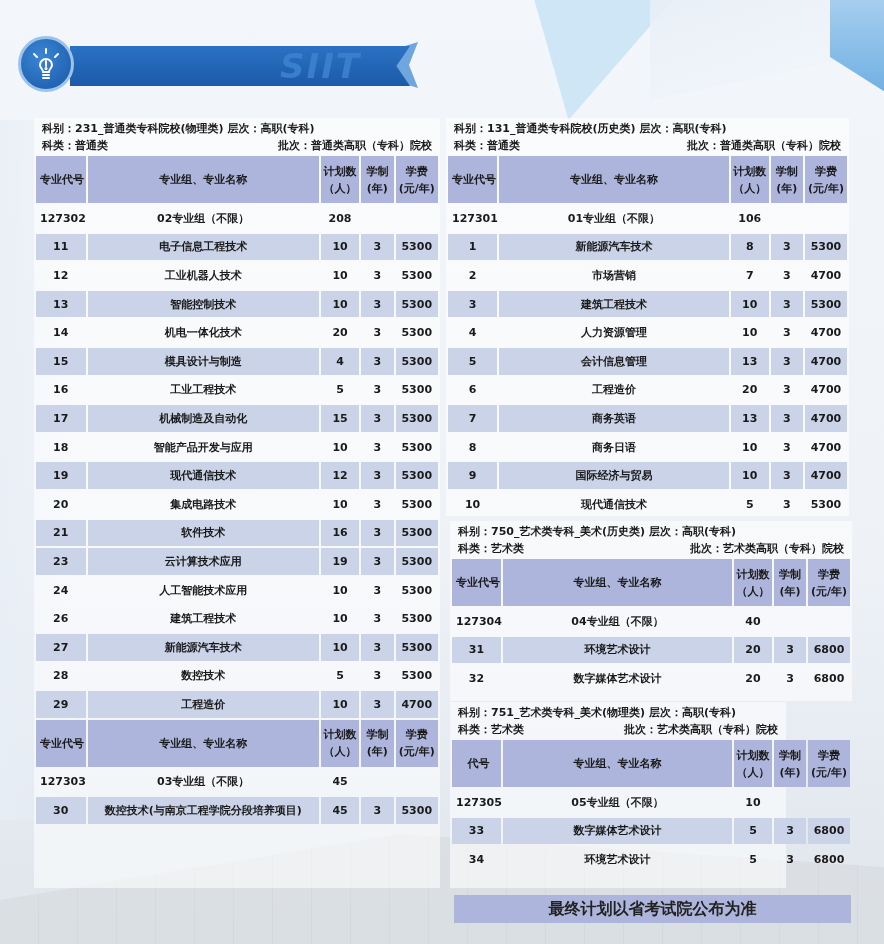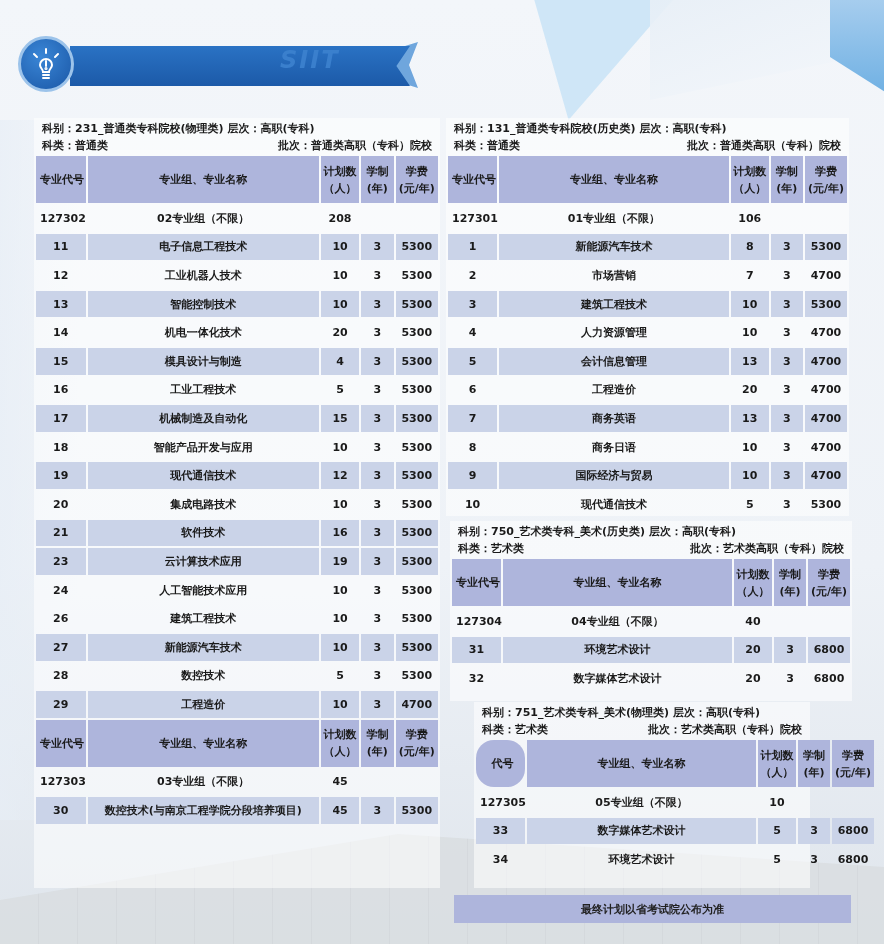--- a/index.html
+++ b/index.html
@@ -30,46 +30,46 @@
 
   
   .banner { position: absolute; left: 18px; top: 36px; width: 400px; height: 56px; }
   .banner-ribbon { position: absolute; left: 52px; top: 10px; width: 340px; height: 40px;
         background: linear-gradient(180deg, #2a72c4 0%, #1c5aa8 100%);
         clip-path: polygon(0 0, 100% 0, 96% 50%, 100% 100%, 0 100%); }
   .banner-tail { position: absolute; left: 370px; top: 6px; width: 30px; height: 46px;
         background: #6fa6dd; clip-path: polygon(0 20%, 100% 0, 70% 50%, 100% 100%, 0 80%); }
   .banner-title { position: absolute; left: 88px; top: 15px; font-size: 20px; font-weight: bold;
         color: #ffffff; letter-spacing: 2px; }
-  .banner-siit { position: absolute; left: 262px; top: 10px; font-size: 24px; font-weight: bold;
+  .banner-siit { position: absolute; left: 262px; top: 10px; font-size: 34px; font-weight: bold;
         font-style: italic; color: #3d82cf; letter-spacing: 2px; opacity: .9; }
   .bulb { position: absolute; left: 0; top: 0; width: 56px; height: 56px; border-radius: 50%;
         background: radial-gradient(circle at 40% 35%, #3a86d6, #1a57a6);
         border: 3px solid #9cc3ea; display: flex; align-items: center; justify-content: center; }
   .bulb svg { width: 34px; height: 34px; }
 
   
   .panel { position: absolute; background: rgba(255,255,255,0.55); }
   .meta { font-size: 11px; font-weight: bold; line-height: 17px; padding: 2px 8px 0 8px; position: relative; }
   .meta-row { display: flex; height: 17px; white-space: nowrap; }
   .meta-row .right { margin-left: auto; }
   .meta-row .gap { margin-left: 4px; }
 
   table { border-collapse: separate; border-spacing: 2px; width: 100%; table-layout: fixed; }
   td, th { font-size: 11px; font-weight: bold; text-align: center; vertical-align: middle; white-space: nowrap; }
   th { background: #aeb5dc; height: 47px; line-height: 17px; }
   th.code { text-align: left; padding-left: 4px; }
-  th.code.center { text-align: center; border-radius: 18px; }
+  th.code.center { text-align: center; }
   td { height: 26.6px; }
   tr.stripe td { background: #cad3e8; }
   tr.group td { background: transparent; margin-left: 40px; }
   td.l { text-align: left; padding-left: 4px; }
 
   .notice { position: absolute; left: 454px; top: 895px; width: 397px; height: 28px; background: #aeb5dc;
-        display: flex; align-items: center; justify-content: center; font-size: 11px; font-weight: bold; color: #222; }
+        display: flex; align-items: center; justify-content: center; font-size: 16px; font-weight: bold; color: #222; }
 </style>
 </head>
 <body>
 
 <div class="bg-layer">
   <div class="poly p1"></div>
   <div class="poly p2"></div>
   <div class="poly p3"></div>
   <div class="poly p4"></div>
   <div class="building"></div>
@@ -462,21 +462,21 @@
             <td>32</td>
             <td>数字媒体艺术设计</td>
             <td>20</td>
             <td>3</td>
             <td>6800</td>
           </tr>
         </tbody>
     </table>
   </div>
 
-  <div class="panel" id="sec3" style="left:474px; top:702px; width:336px; height:186px;">
+  <div class="panel" id="sec3" style="left:450px; top:702px; width:336px; height:186px;">
     <div class="meta">
       <div class="meta-row">
         <span>科别：751_艺术类专科_美术(物理类)</span>
         <span class="gap">层次：高职(专科)</span>
       </div>
       <div class="meta-row">
         <span>科类：艺术类</span>
         <span class="right">批次：艺术类高职（专科）院校</span>
       </div>
     </div>

